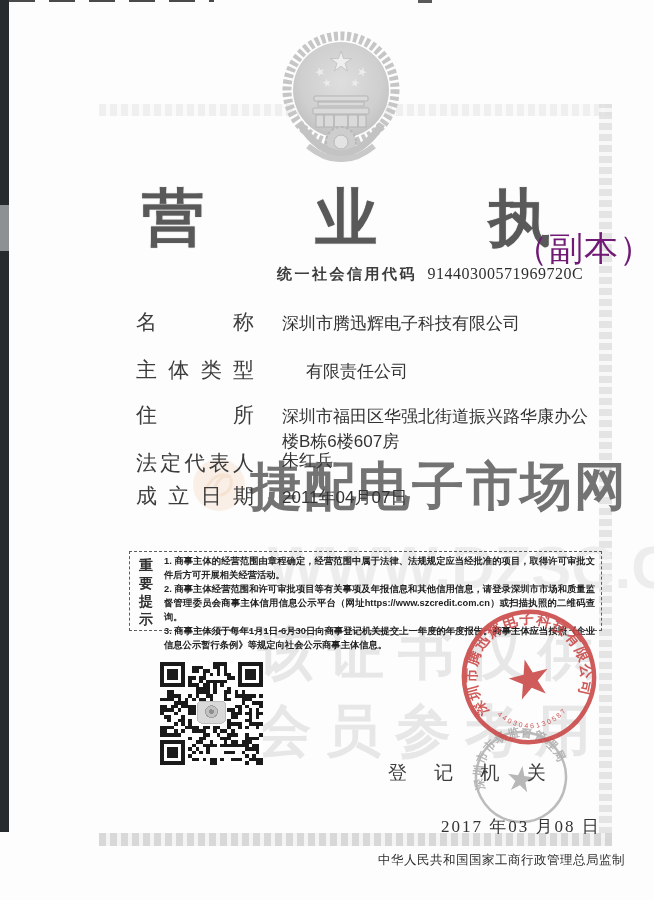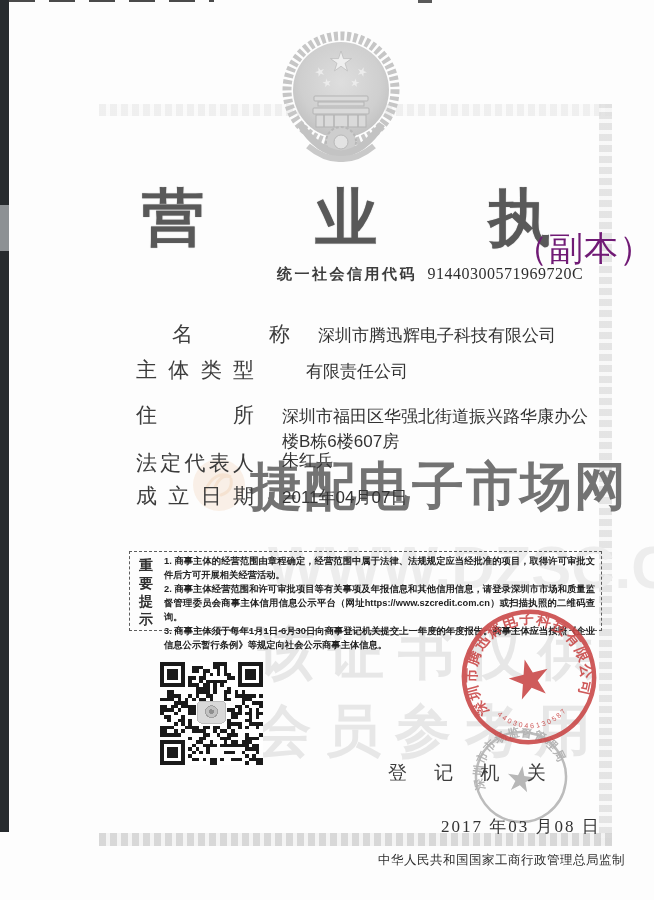--- a/index.html
+++ b/index.html
@@ -38,21 +38,21 @@
   .title-suffix { position:absolute; left:514px; top:226px; z-index:2; font-size:34px; color:#701a75; letter-spacing:1px; }
   
   .credit-line { position:absolute; left:277px; top:265px; z-index:2; white-space:nowrap; }
   .credit-label { font-size:15px; font-weight:600; color:#3d3d3d; letter-spacing:2.5px; }
   .credit-value { font-family:"Liberation Serif", serif; font-size:16px; color:#2e2e2e; letter-spacing:.5px; margin-left:6px; }
   
   .field-row { position:absolute; left:136px; z-index:2; display:flex; }
   .field-label { width:118px; font-size:21px; color:#3c3c3c; font-weight:500;
     text-align:justify; text-align-last:justify; line-height:1.1; flex:none; }
   .field-value { margin-left:28px; width:322px; font-size:17px; color:#333; line-height:1.45; padding-top:2px; }
-  .row-name { top:322px;margin-left:36px; } .row-type { top:358px;gap:24px; } .row-addr { top:394px;margin-top:9px; }
+  .row-name { top:310px; } .row-type { top:358px;gap:24px; } .row-addr { top:394px;margin-top:9px; }
   .row-legal { top:447px;align-items:flex-end; } .row-date { top:484px; }
   
   .notice-box { position:absolute; left:129px; top:551px; width:473px; height:80px; z-index:2;
     border:1.6px dashed #5d5d5d; display:flex; align-items:stretch; padding:3px 6px 3px 4px;
     background:transparent; }
   .notice-side { width:24px; flex:none; display:flex; flex-direction:column; justify-content:space-between;
     align-items:center; font-size:14px; font-weight:bold; color:#2f2f2f; padding:2px 0; }
   .notice-body { flex:1; padding-left:6px; }
   .notice-body p { font-size:9.3px; line-height:1.5; color:#222; font-weight:600; text-align:justify; }
   

